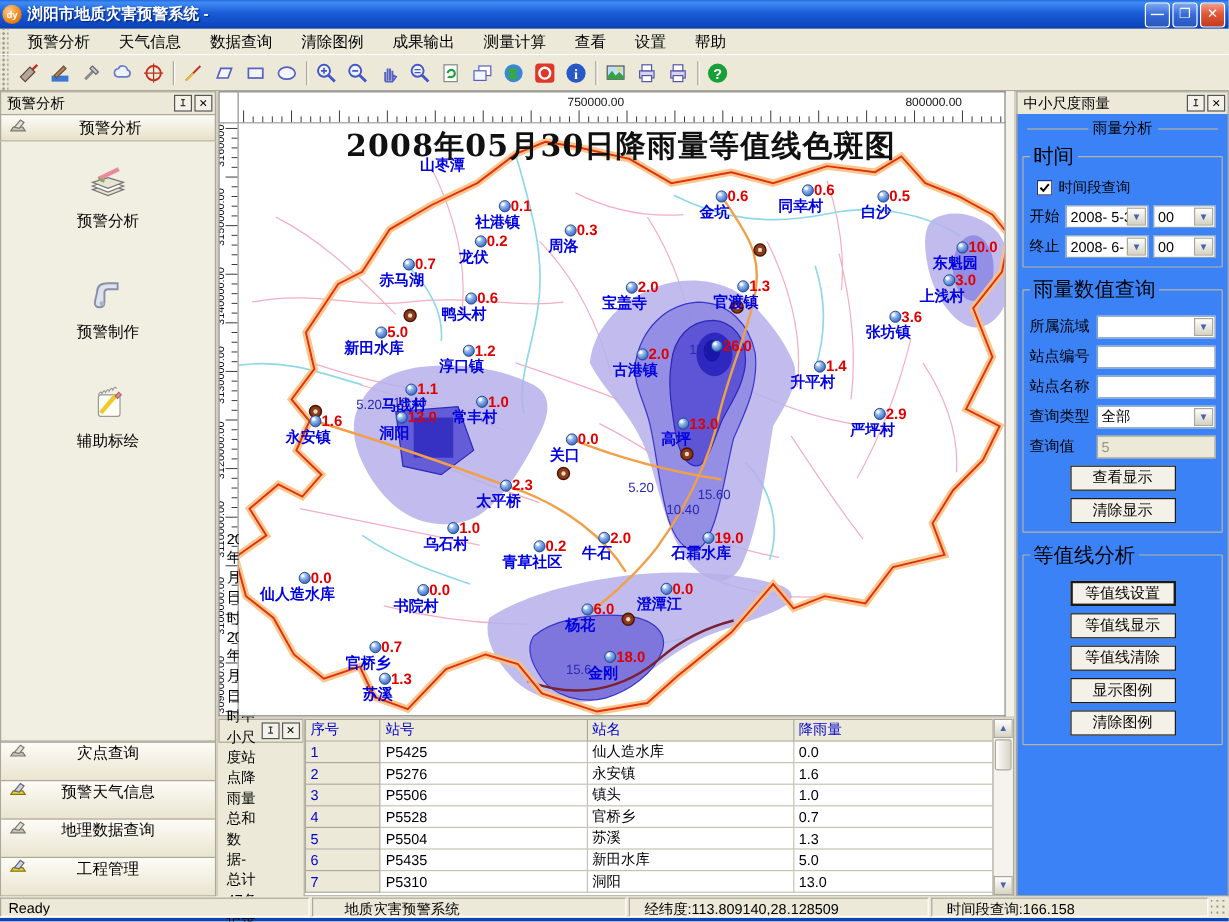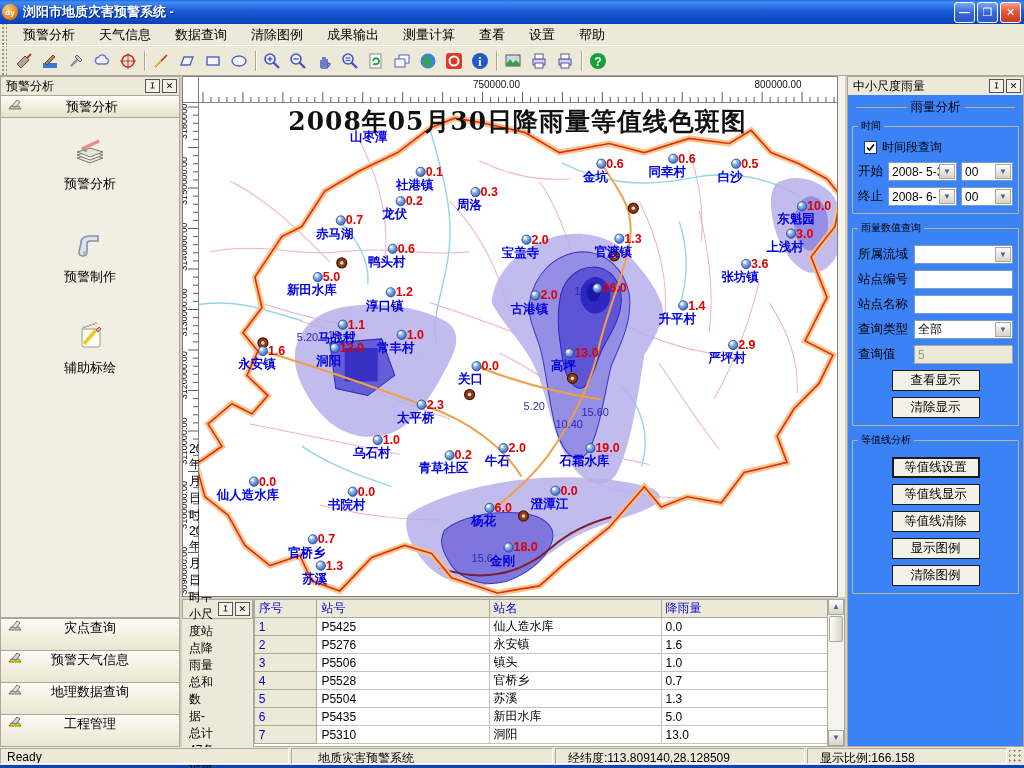--- a/index.html
+++ b/index.html
@@ -83,21 +83,21 @@
   .sthumb { height:26px; margin:1px; background:linear-gradient(90deg,#fdfdfb,#d8d4c6); border:1px solid #aca899; border-radius:2px; }
   .strack { flex:1; }
 
   
   .rpanel { width:179px; flex:0 0 179px; background:#3b82f6; border-left:2px solid #d4d0be;
     display:flex; flex-direction:column; font-size:12px; }
   .rbody { flex:1; border:1px solid #aca899; border-top:0; padding:2px 4px; overflow:hidden; }
   .seclabel { display:flex; align-items:center; margin:2px 0 3px; font-size:12.5px; }
   .seclabel .ln { flex:1; height:1px; background:#b8b4a2; margin:0 4px; }
   fieldset { border:1px solid #b8b4a2; border-radius:1px; padding:4px 5px 7px; margin-bottom:7px; }
-  legend { font-size:10px; padding:0 3px; }
+  legend { font-size:17px; padding:0 3px; }
   .frow { display:flex; align-items:center; margin-top:6px; }
   .frow label { width:56px; flex:0 0 56px; font-size:12.5px; }
   .combo { flex:1; height:19px; background:#fff; border:1px solid #7f9db9; display:flex; align-items:center; padding-left:3px; position:relative; }
   .combo .arrow { position:absolute; right:1px; top:1px; bottom:1px; width:16px;
     background:linear-gradient(180deg,#fefefe,#d6d2c4); border:1px solid #aca899;
     color:#4a63a8; font-size:8px; display:flex; align-items:center; justify-content:center; }
   .combo.small { flex:0 0 52px; margin-left:4px; }
   .tinput { flex:1; height:19px; background:#fff; border:1px solid #7f9db9; padding-left:3px; display:flex; align-items:center; }
   .tinput.disabled { background:#ECE9D8; color:#9a9786; border-color:#aca899; }
   .cbrow { display:flex; align-items:center; margin:2px 0 2px 6px; }
@@ -1005,19 +1005,19 @@
               <button class="xpbtn">等值线清除</button>
               <button class="xpbtn">显示图例</button>
               <button class="xpbtn">清除图例</button>
             </div>
         </fieldset>
       </div>
     </div>
   </div>
 
   <div class="statusbar">
-    <div class="spanel" style="width:289px;">Ready</div>
+    <div class="spanel" style="width:258px;">Ready</div>
     <div class="spanel" style="width:262px;padding-left:26px;">地质灾害预警系统</div>
     <div class="spanel" style="width:250px;padding-left:12px;">经纬度:113.809140,28.128509</div>
-    <div class="spanel" style="flex:1;padding-left:12px;">显示比例:166.158</div>
+    <div class="spanel" style="flex:1;padding-left:12px;">时间段查询:166.158</div>
     <div class="sgrip"></div>
   </div>
 </div>
 
 </body></html>

